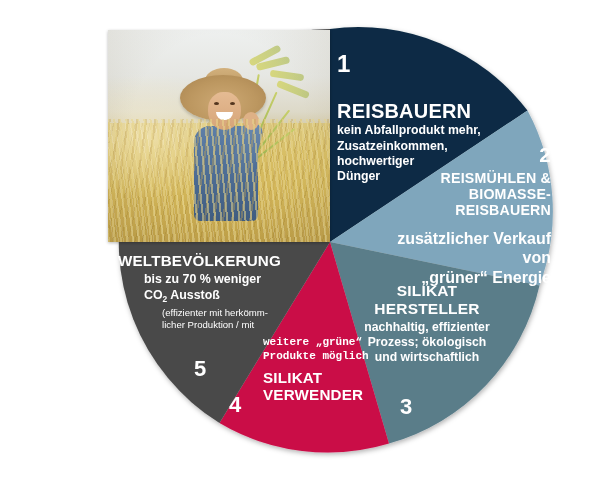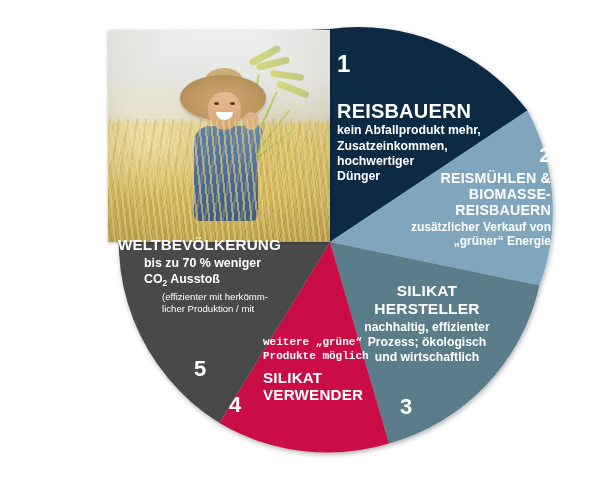--- a/index.html
+++ b/index.html
@@ -200,36 +200,36 @@
   
   #seg1-text { left: 337px; top: 52px; width: 150px; text-align: left; }
   #seg1-text .seg-num { font-size: 24px; margin-bottom: 9px; }
   #seg1-text .seg-title { font-size: 20px; line-height: 1.12; margin-bottom: 1px; margin-top: 24px; }
   #seg1-text .seg-desc { font-size: 12.3px; line-height: 1.24; }
 
   
   #seg2-text { left: 385px; top: 144px; width: 166px; text-align: right; }
   #seg2-text .seg-num { font-size: 21px; margin-bottom: 5px; }
   #seg2-text .seg-title { font-size: 14.2px; line-height: 1.14; }
-  #seg2-text .seg-desc { font-size: 12px; line-height: 1.22; margin-top: 1px; }
+  #seg2-text .seg-desc { font-size: 16px; line-height: 1.22; margin-top: 10px; }
 
   
   #seg3-text { left: 348px; top: 282px; width: 158px; text-align: center; }
   #seg3-text .seg-title { font-size: 15.5px; line-height: 1.16; }
   #seg3-text .seg-desc { font-size: 12.2px; line-height: 1.25; margin-top: 2px; }
   #seg3-num { position: absolute; left: 400px; top: 394px; font-size: 22px; font-weight: bold; color:#fff; z-index: 9;}
 
   
   #seg4-text { left: 263px; top: 336px; width: 118px; text-align: left; }
   #seg4-text .seg-desc { font-size: 11px; line-height: 1.26; font-family: Liberation Mono, monospace; }
   #seg4-text .seg-title { font-size: 15.2px; line-height: 1.16; margin-top: 5px; }
   #seg4-num { position: absolute; left: 229px; top: 392px; font-size: 22px; font-weight: bold; color:#fff; z-index: 9;}
 
   
-  #seg5-text { left: 118px; top: 236px; width: 170px; text-align: left; }
+  #seg5-text { left: 118px; top: 252px; width: 170px; text-align: left; }
   #seg5-text .seg-title { font-size: 15.2px; line-height: 1.14; }
   #seg5-text .seg-desc { font-size: 12.4px; line-height: 1.26; margin-top: 3px; padding-left: 26px; }
   #seg5-text .seg-note { font-size: 9.6px; line-height: 1.3; margin-top: 3px; padding-left: 44px; }
   #seg5-num { position: absolute; left: 194px; top: 356px; font-size: 22px; font-weight: bold; color:#fff; z-index: 9;}
 
   sub { font-size: 0.68em; vertical-align: baseline; position: relative; top: 3px; }
 </style>
 </head>
 <body>
 

